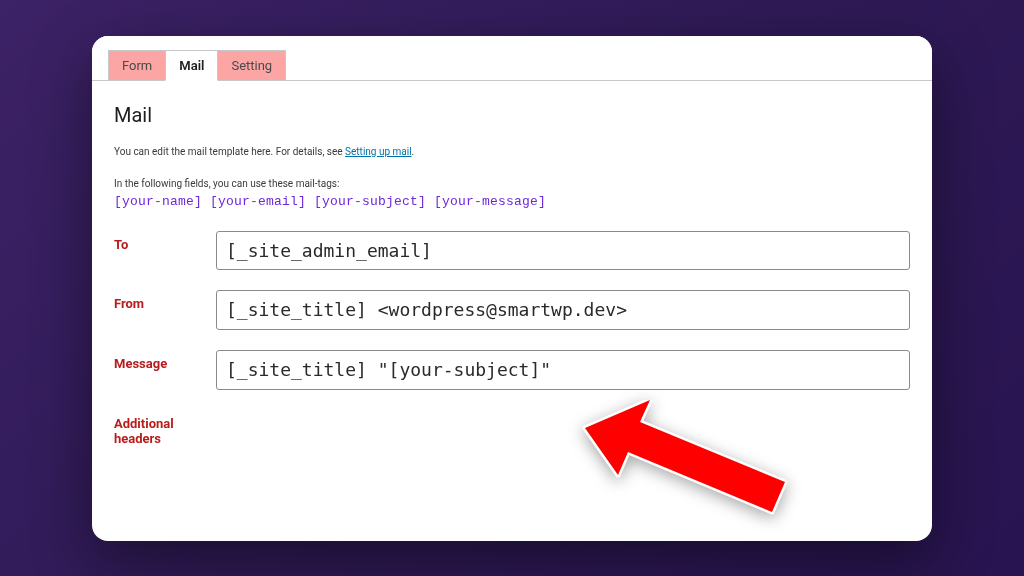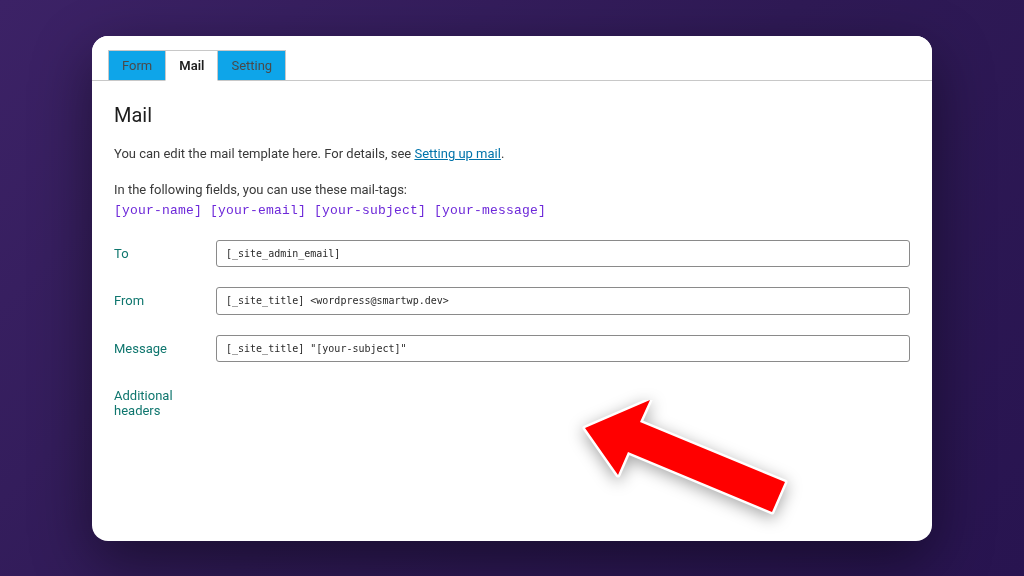--- a/index.html
+++ b/index.html
@@ -23,21 +23,21 @@
   .tab-bar {
     display: flex;
     padding: 14px 16px 0 16px;
     background: #fff;
     border-bottom: 1px solid #c8c8c8;
   }
   .tab {
     padding: 7px 13px;
     font-size: 13px;
     color: #4a4a4a;
-    background: #0ea5e9;
+    background: #fca5a5;
     border: 1px solid #c8c8c8;
     border-bottom: none;
     margin-right: 0;
     margin-left: -1px;
     cursor: pointer;
     position: relative;
   }
   .tab:first-child { margin-left: 0; }
   .tab.active {
     background: #fff;
@@ -51,21 +51,21 @@
     padding: 22px 22px 0 22px;
     background: #fff;
   }
   h2 {
     font-size: 20px;
     font-weight: 400;
     color: #1d1d1d;
     margin-bottom: 12px;
   }
   .desc {
-    font-size: 13px;
+    font-size: 10px;
     color: #3a3a3a;
     line-height: 1.5;
     margin-top: 17px;
   }
   .desc a { color: #0073aa; text-decoration: underline; }
   .tags-line {
     font-family: Liberation Mono, monospace;
     font-size: 13px;
     color: #6d28d9;
     margin-top: 3px;
@@ -73,31 +73,31 @@
   }
   .form-rows { margin-top: 22px; }
   .row {
     display: flex;
     align-items: flex-start;
     margin-bottom: 20px;
   }
   .row-label {
     width: 102px;
     font-size: 13px;
-    font-weight: 400;
-    color: #0f766e;
+    font-weight: 700;
+    color: #b91c1c;
     padding-top: 6px;
     flex-shrink: 0;
   }
   .row-field { flex: 1; }
   .row-field input[type=text],
   .row-field textarea {
     width: 100%;
     font-family: ui-monospace, Menlo, Consolas, monospace;
-    font-size: 10px;
+    font-size: 18px;
     color: #2a2a2a;
     padding: 5px 9px;
     border: 1px solid #8a8a8a;
     border-radius: 3px;
     background: #fff;
     line-height: 1.55;
     resize: none;
   }
   .row-field textarea.headers { height: 86px; }
   .row-field textarea.body { height: 52px; }

